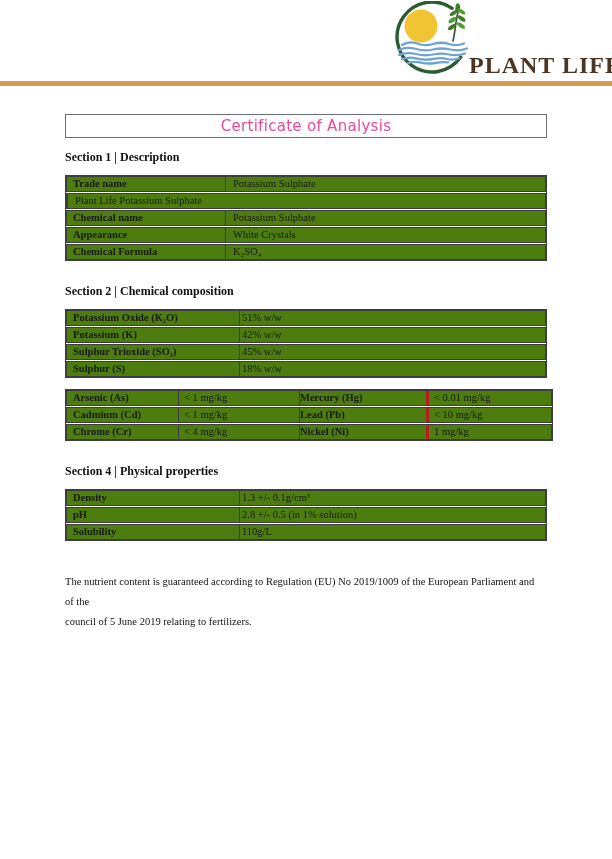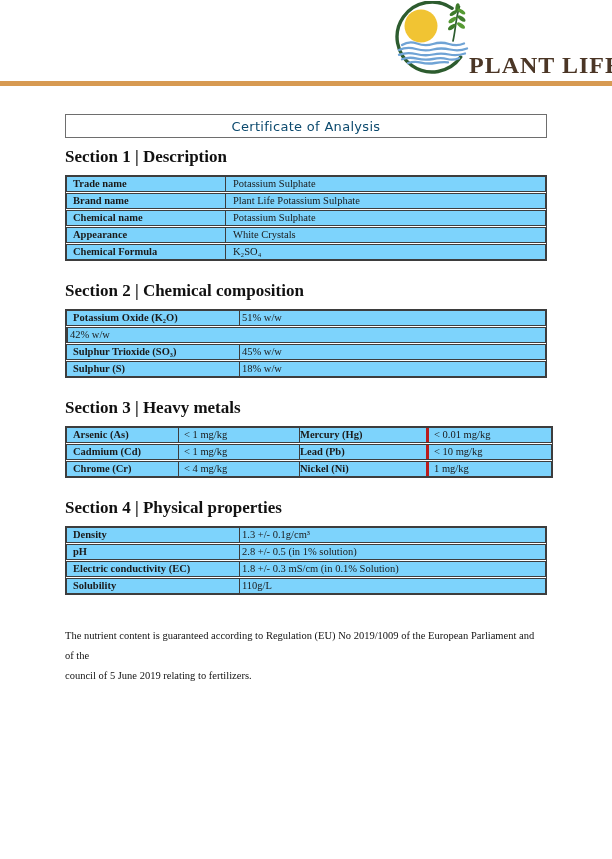--- a/index.html
+++ b/index.html
@@ -26,39 +26,39 @@
   .bar { height: 5px; width: 612px; background: var(--divider-bar, #d79a52); }
 
   
   .content { padding: 0 65px; }
   .titlebox {
     margin-top: 28px; height: 24px; border: 1px solid #6e6e6e;
     display: flex; align-items: center; justify-content: center;
   }
   .titlebox span {
     font-family: "DejaVu Sans", "Liberation Sans", sans-serif;
-    font-size: 13px; letter-spacing: 0.3px; color: #0c4a6e;
+    font-size: 15px; letter-spacing: 0.3px; color: #ec4899;
   }
   .sec {
-    font-size: 17px; font-weight: bold; color: #111;
+    font-size: 12px; font-weight: bold; color: #111;
     margin-top: 23px; line-height: 14px;
   }
   .sec.first { margin-top: 12px; }
 
   .tbl {
     margin-top: 11px;
     border: 1px solid #3d3d3d;
     display: flex; flex-direction: column; gap: 1px;
     width: 482px; background: #fff;
   }
   .tbl.wide { width: 488px; }
   .trow {
     border: 1px solid #3d3d3d;
     height: 16px; display: flex; align-items: center;
-    font-size: 10.5px; line-height: 14px; background: #7dd3fc;
+    font-size: 10.5px; line-height: 14px; background: #4d7c0f;
   }
   .trow > div { height: 100%; display: flex; align-items: center; overflow: hidden; white-space: nowrap; }
   .cl { font-weight: bold; padding-left: 6px; }
   .cv { border-left: 1px solid #3d3d3d; }
   
   .t1 .cl { width: 158px; }  .t1 .cv { flex: 1; padding-left: 7px; }
   .t2 .cl { width: 172px; }  .t2 .cv { flex: 1; padding-left: 2px; }
   .t3 .cl  { width: 111px; }
   .t3 .cv1 { width: 121px; border-left: 1px solid #3d3d3d; padding-left: 5px; }
   .t3 .cl2 { width: 127px; border-left: 1px solid #3d3d3d; font-weight: bold; }
@@ -116,21 +116,20 @@
       <span>Certificate of Analysis</span>
     </div>
 
     <div class="sec first">Section 1 | Description</div>
     <div class="tbl t1">
       <div class="trow">
         <div class="cl">Trade name</div>
         <div class="cv">Potassium Sulphate</div>
       </div>
       <div class="trow">
-        <div class="cl">Brand name</div>
         <div class="cv">Plant Life Potassium Sulphate</div>
       </div>
       <div class="trow">
         <div class="cl">Chemical name</div>
         <div class="cv">Potassium Sulphate</div>
       </div>
       <div class="trow">
         <div class="cl">Appearance</div>
         <div class="cv">White Crystals</div>
       </div>
@@ -140,33 +139,33 @@
       </div>
     </div>
 
     <div class="sec">Section 2 | Chemical composition</div>
     <div class="tbl t2">
       <div class="trow">
         <div class="cl">Potassium Oxide (K₂O)</div>
         <div class="cv">51% w/w</div>
       </div>
       <div class="trow">
+        <div class="cl">Potassium (K)</div>
         <div class="cv">42% w/w</div>
       </div>
       <div class="trow">
         <div class="cl">Sulphur Trioxide (SO₃)</div>
         <div class="cv">45% w/w</div>
       </div>
       <div class="trow">
         <div class="cl">Sulphur (S)</div>
         <div class="cv">18% w/w</div>
       </div>
     </div>
 
-    <div class="sec">Section 3 | Heavy metals</div>
     <div class="tbl t3 wide">
       <div class="trow">
         <div class="cl">Arsenic (As)</div>
         <div class="cv1">&lt; 1 mg/kg</div>
         <div class="cl2">Mercury (Hg)</div>
         <div class="cv2">&lt; 0.01 mg/kg</div>
       </div>
       <div class="trow">
         <div class="cl">Cadmium (Cd)</div>
         <div class="cv1">&lt; 1 mg/kg</div>
@@ -185,24 +184,20 @@
     <div class="tbl t4">
       <div class="trow">
         <div class="cl">Density</div>
         <div class="cv">1.3 +/- 0.1g/cm³</div>
       </div>
       <div class="trow">
         <div class="cl">pH</div>
         <div class="cv">2.8 +/- 0.5 (in 1% solution)</div>
       </div>
       <div class="trow">
-        <div class="cl">Electric conductivity (EC)</div>
-        <div class="cv">1.8 +/- 0.3 mS/cm (in 0.1% Solution)</div>
-      </div>
-      <div class="trow">
         <div class="cl">Solubility</div>
         <div class="cv">110g/L</div>
       </div>
     </div>
 
     <div class="footnote">
       <div>The nutrient content is guaranteed according to Regulation (EU) No 2019/1009 of the European Parliament and of the</div>
       <div>council of 5 June 2019 relating to fertilizers.</div>
     </div>
 

